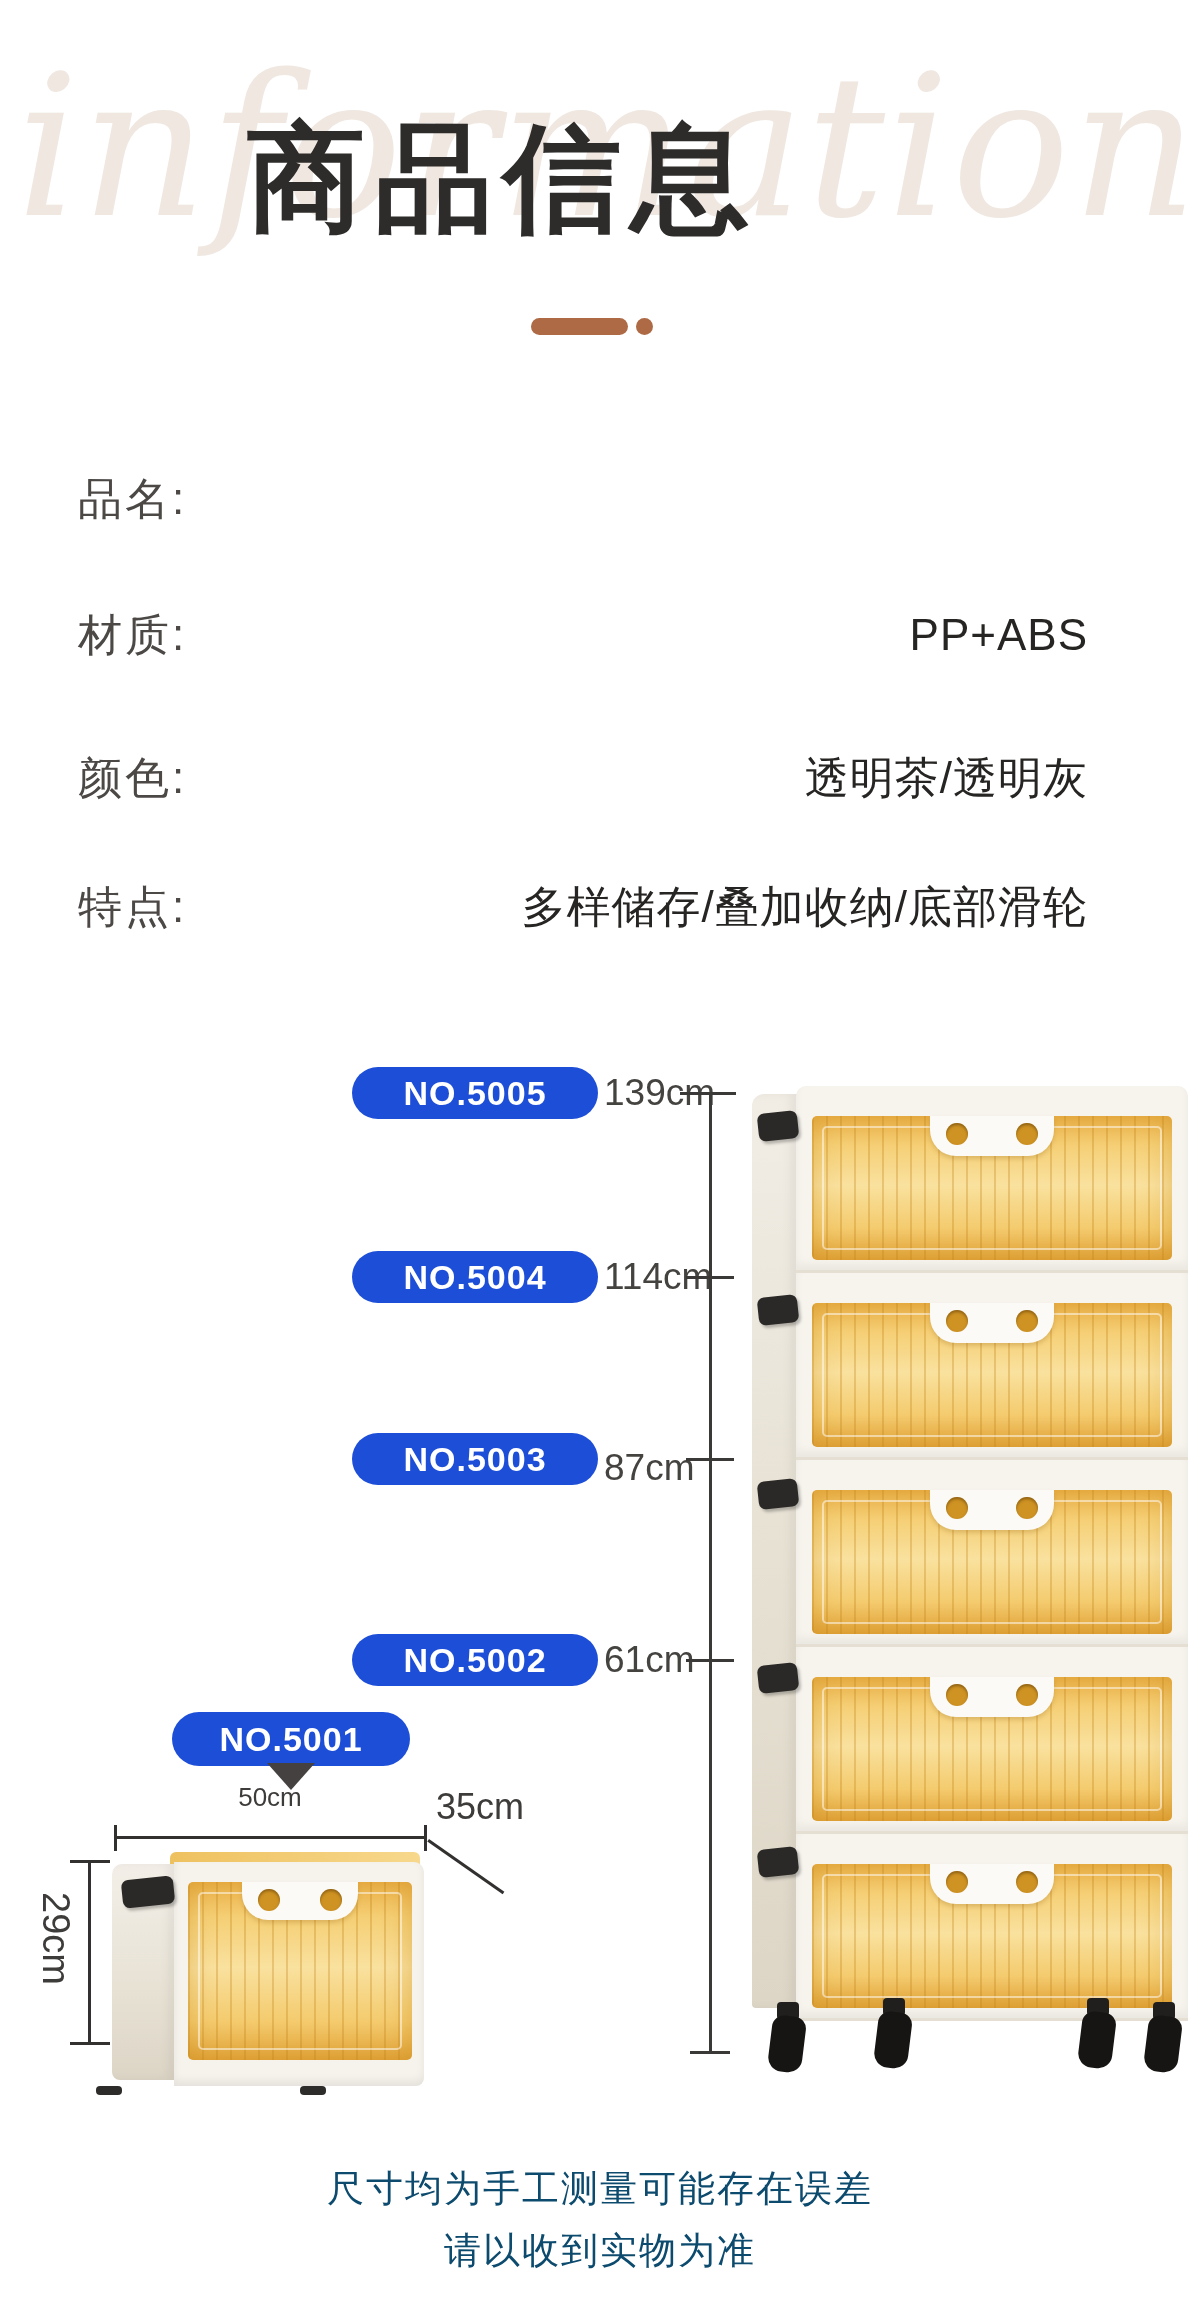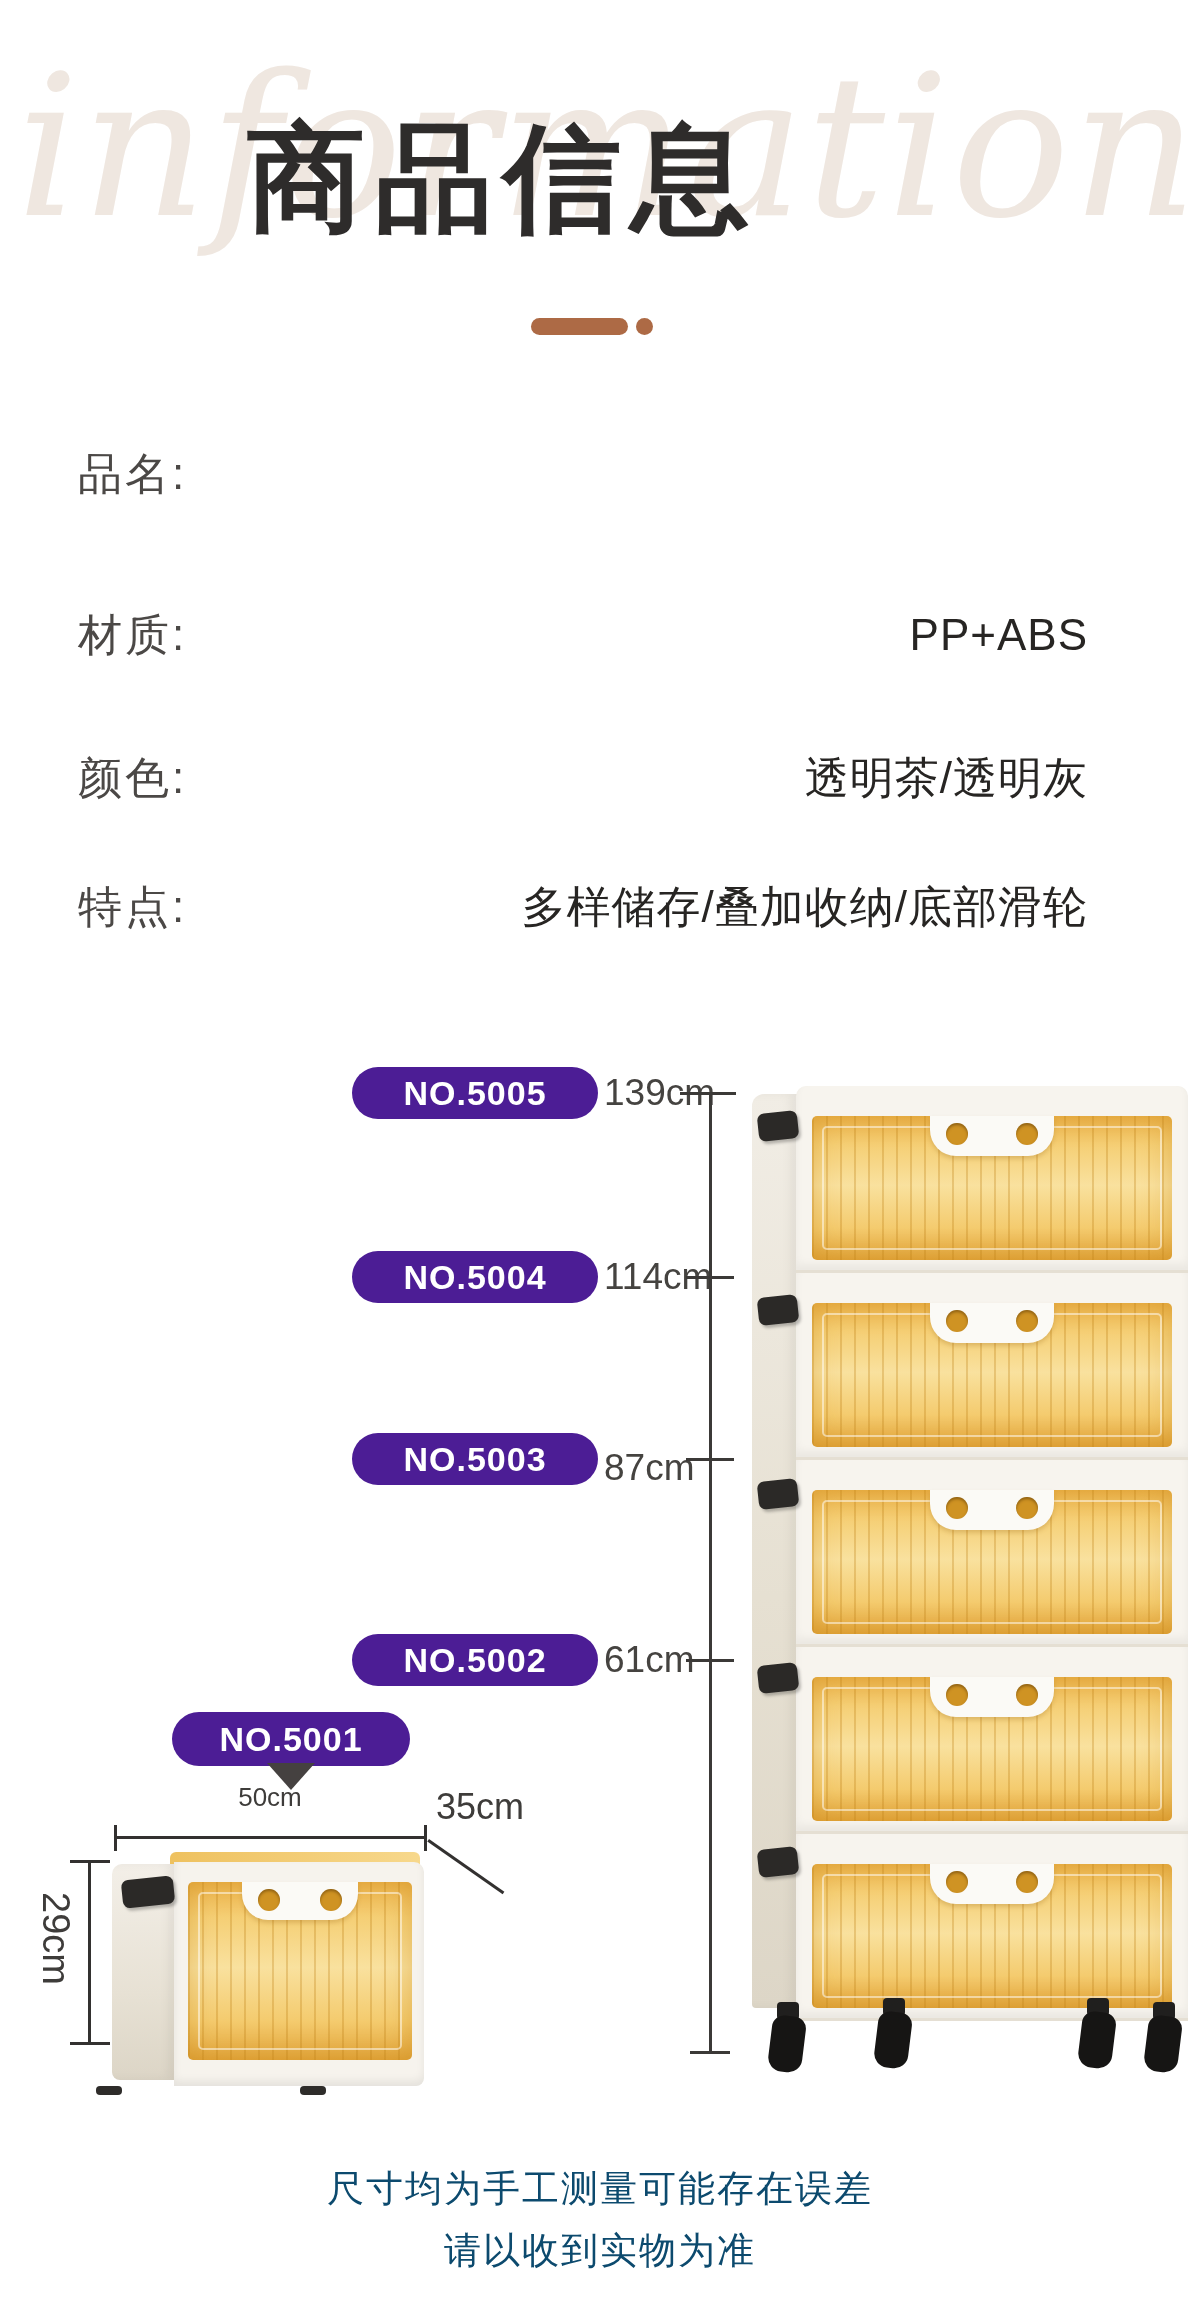--- a/index.html
+++ b/index.html
@@ -24,25 +24,25 @@
   .accent-bar { position:absolute; left:531px; top:318px; width:97px; height:17px;
     border-radius:9px; background:#ad6a45; }
   .accent-dot { position:absolute; left:636px; top:318px; width:17px; height:17px;
     border-radius:50%; background:#ad6a45; }
 
   
   .info-row { position:absolute; left:78px; right:112px; height:58px;
     display:flex; justify-content:space-between; align-items:center; }
   .info-label { font-size:44px; color:#4b4846; letter-spacing:3px; }
   .info-value { font-size:44px; color:#272523; letter-spacing:1px; font-weight:500; }
-  #row1 { top:445px;gap:15px; } #row2 { top:606px; } #row3 { top:749px; } #row4 { top:878px; }
+  #row1 { top:470px;gap:15px; } #row2 { top:606px; } #row3 { top:749px; } #row4 { top:878px; }
 
   
   .pill {
-    position:absolute; width:246px; height:52px; background:#4c1d95;
+    position:absolute; width:246px; height:52px; background:#1d4ed8;
     border-radius:28px; color:#ffffff; display:flex; align-items:center;
     justify-content:center; font-size:34px; font-weight:bold; letter-spacing:1px;
   }
   #pill5005 { left:352px; top:1067px; }
   #pill5004 { left:352px; top:1251px; }
   #pill5003 { left:352px; top:1433px; }
   #pill5002 { left:352px; top:1634px; }
   #pill5001 { left:172px; top:1712px; width:238px; height:54px; border-radius:30px;text-align:center; }
   .pill-tail { position:absolute; left:267px; top:1763px; width:0; height:0;
     border-left:24px solid transparent; border-right:24px solid transparent;

